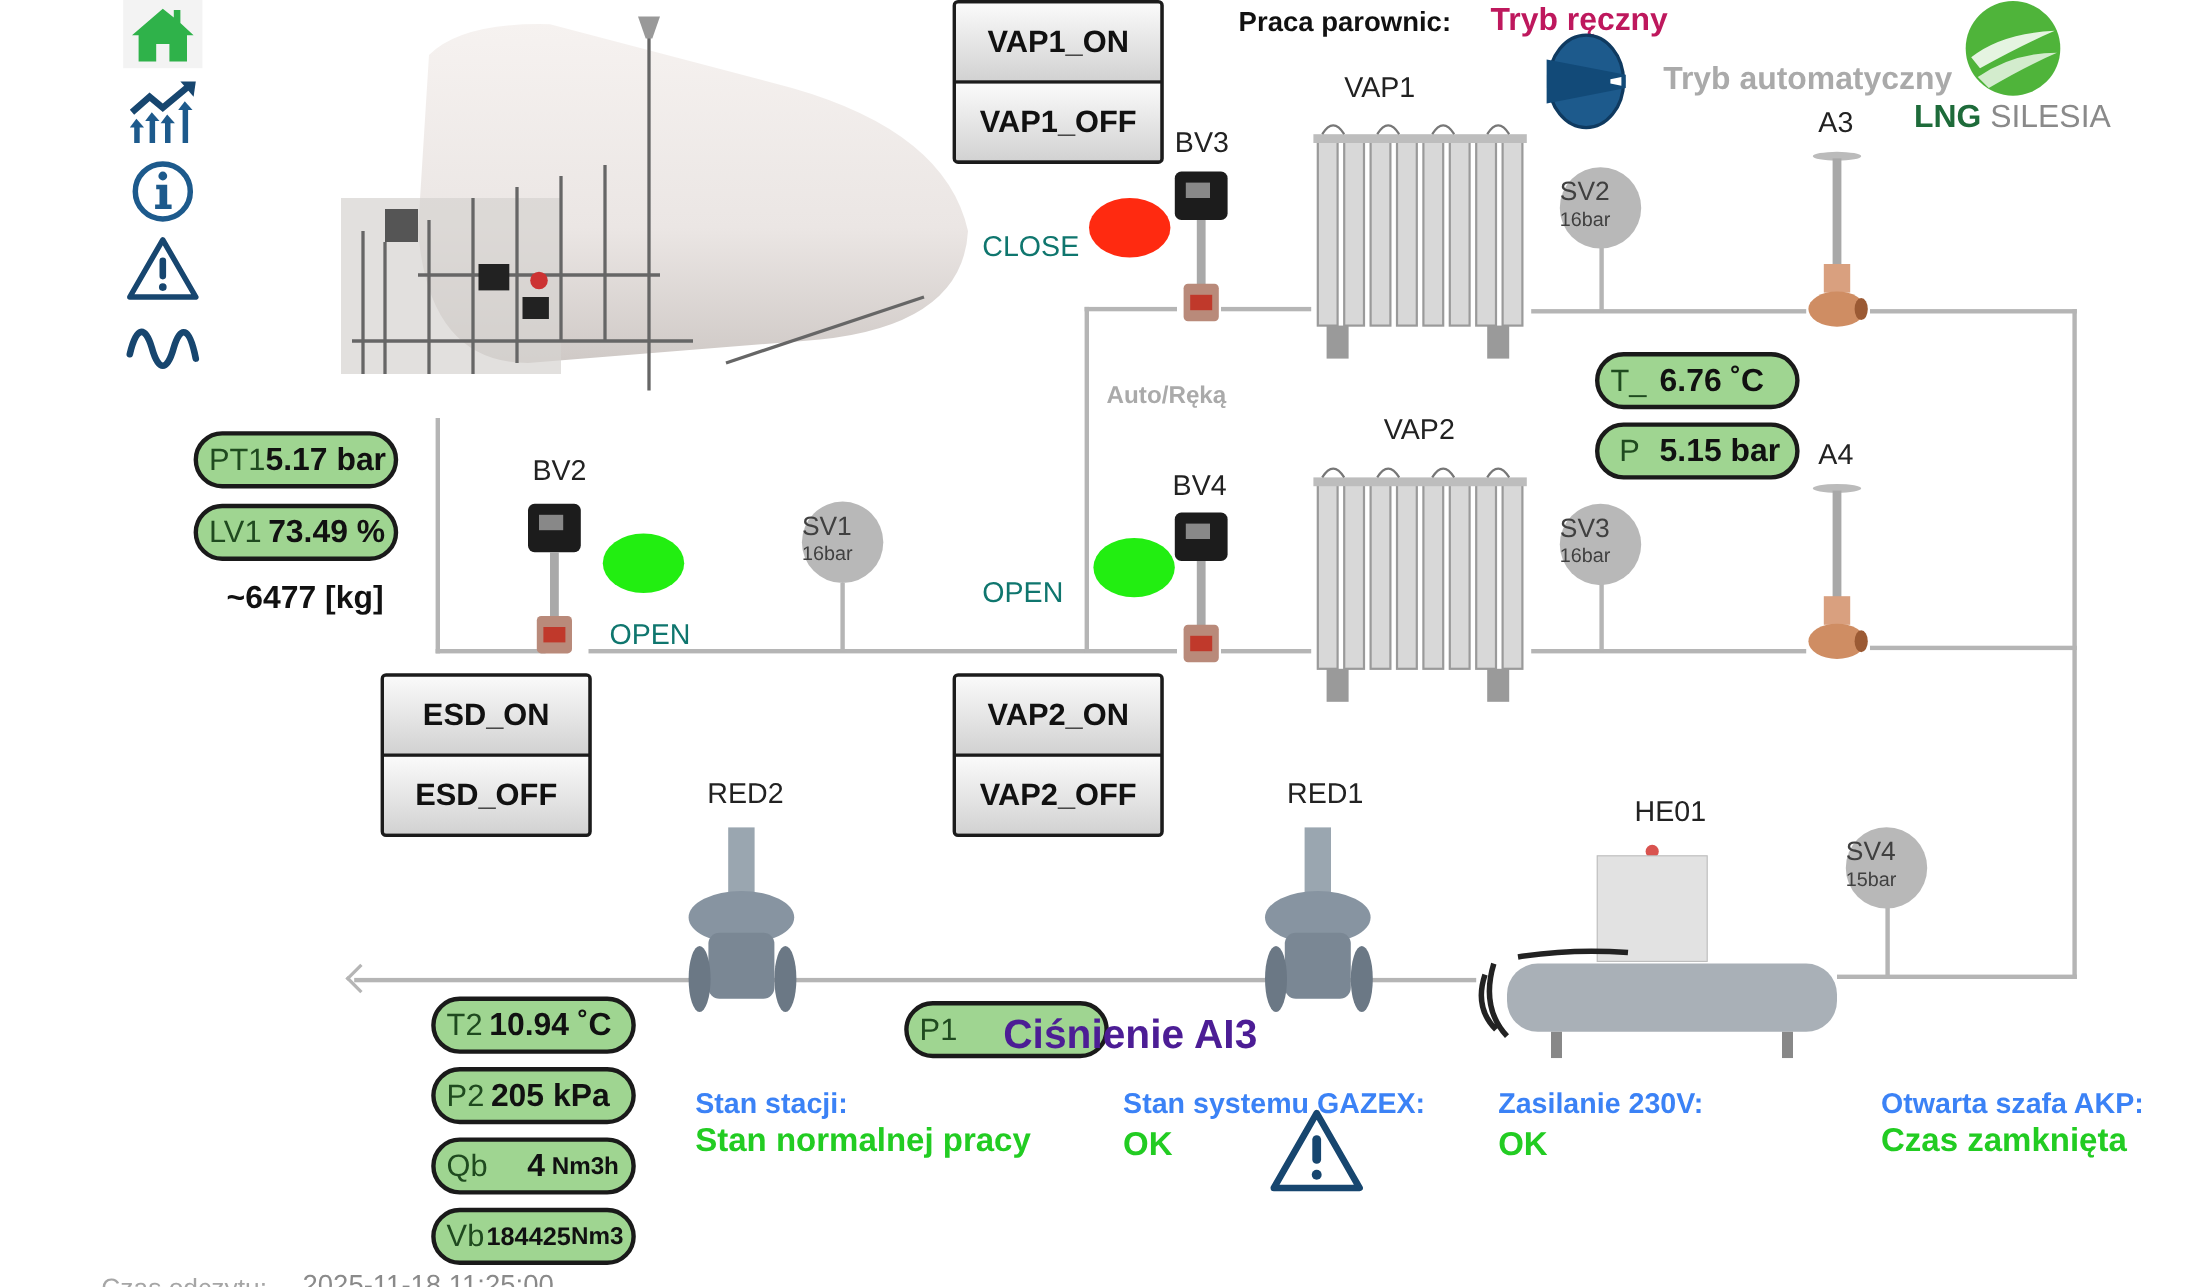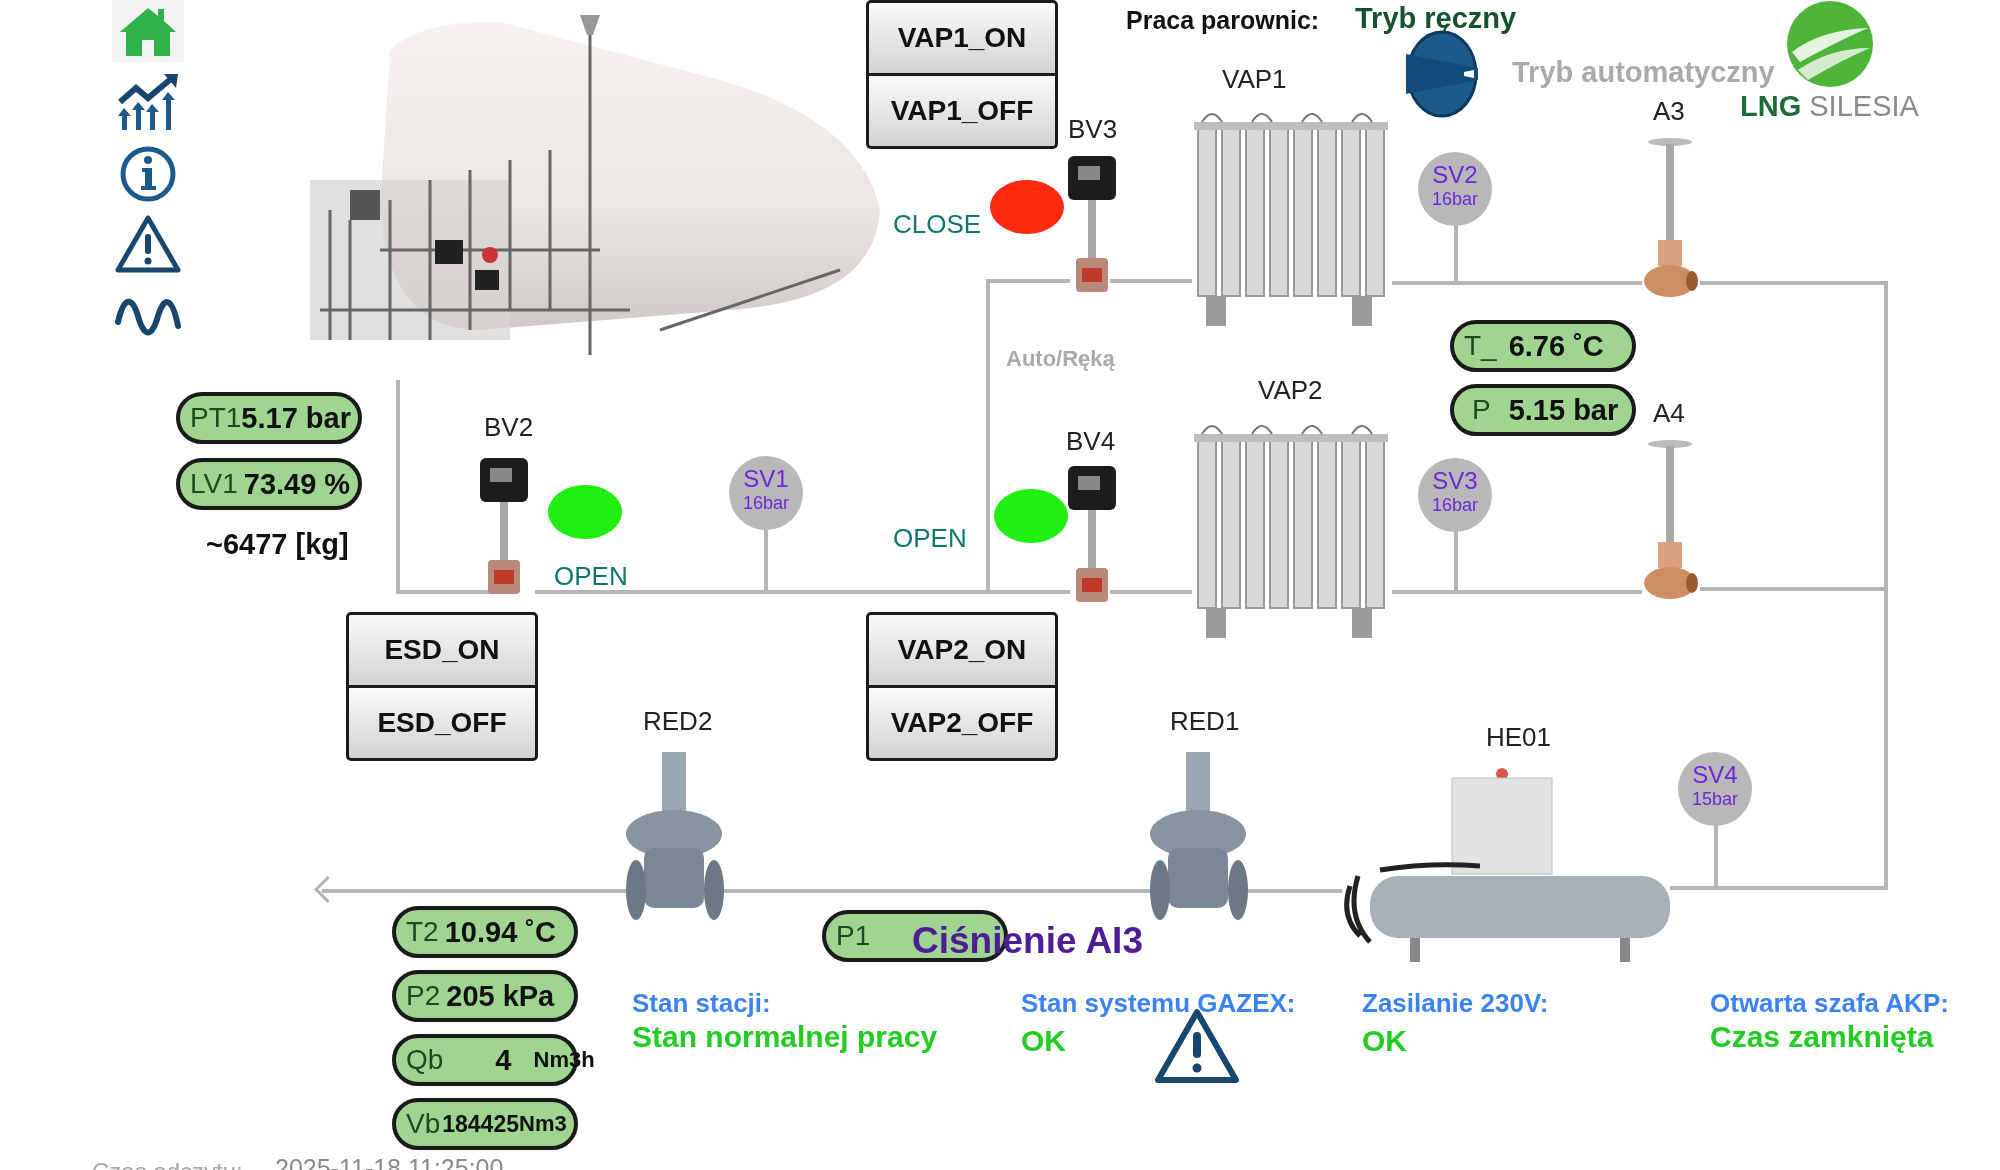--- a/index.html
+++ b/index.html
@@ -23,21 +23,21 @@
   .pill { position:absolute; height:52px; border:4px solid #1a1a1a; border-radius:30px; background:#9fd591;
           display:flex; align-items:center; padding:0 10px; box-sizing:border-box; white-space:nowrap; }
   .pill .tag { color:#1f4a1f; font-size:28px; margin-right:6px; }
   .pill .val { color:#111; font-size:29px; font-weight:bold; }
   .pill .unit { color:#111; font-size:29px; font-weight:bold; margin-left:8px; }
   .pill .unit.small { font-size:22px; margin-left:6px; }
   
   .eq-label { position:absolute; font-size:26px; color:#222; }
   .state-label { position:absolute; font-size:26px; color:#0f766e;margin-top:17px; }
   .sv { position:absolute; width:74px; height:74px; border-radius:50%; background:#b8b8b8;
-        text-align:center; color:#6d28d9; }
+        text-align:left; color:#404040; }
   .sv .n { font-size:24px; margin-top:10px; line-height:26px; }
   .sv .p { font-size:18px; line-height:22px; }
   .led { position:absolute; width:74px; height:54px; border-radius:50%; }
   .status-title { position:absolute; font-size:26px; font-weight:bold; color:#3b82f6; }
   .status-value { position:absolute; font-size:30px; font-weight:bold; color:#22cc22; }
 </style>
 </head>
 <body>
 
 <div class="side-icon home-bg" style="top:0px;height:62px;">
@@ -244,21 +244,21 @@
 <div class="sv" style="left:1418px;top:152px;">
   <div class="n">SV2</div>
   <div class="p">16bar</div>
 </div>
 <div class="sv" style="left:1418px;top:458px;">
   <div class="n">SV3</div>
   <div class="p">16bar</div>
 </div>
 
 <div class="abs" style="left:1126px;top:6px;font-size:25px;font-weight:bold;color:#111;">Praca parownic:</div>
-<div class="abs" style="left:1355px;top:2px;font-size:29px;font-weight:bold;color:#14532d;">Tryb ręczny</div>
+<div class="abs" style="left:1355px;top:2px;font-size:29px;font-weight:bold;color:#be185d;">Tryb ręczny</div>
 <div class="abs" style="left:1512px;top:56px;font-size:29px;font-weight:bold;color:#aaaaaa;">Tryb automatyczny</div>
 <svg class="abs" style="left:1402px;top:28px;" width="80" height="92" viewBox="0 0 80 92">
   <ellipse cx="40" cy="46" rx="34" ry="42" fill="#1d5a8c" stroke="#0f3a60" stroke-width="3"></ellipse>
   <polygon points="4,26 76,40 76,52 4,66" fill="#124a78"></polygon>
   <polygon points="62,44 72,42 72,50 62,48" fill="#ffffff"></polygon>
 </svg>
 
 <svg class="abs" style="left:1780px;top:0px;" width="100" height="90" viewBox="0 0 100 90">
   <circle cx="50" cy="44" r="43" fill="#4fb43a"></circle>
   <path d="M12 52 Q40 30 88 28 Q60 40 20 62 Z" fill="#ffffff" opacity="0.85"></path>
@@ -335,21 +335,21 @@
 <div class="pill" style="left:392px;top:906px;width:186px;">
   <span class="tag">T2</span>
   <span class="val">10.94</span>
   <span class="unit">˚C</span>
 </div>
 <div class="pill" style="left:392px;top:970px;width:186px;">
   <span class="tag">P2</span>
   <span class="val">205</span>
   <span class="unit">kPa</span>
 </div>
-<div class="pill" style="left:392px;top:1034px;width:186px;gap:16px;">
+<div class="pill" style="left:392px;top:1034px;width:186px;">
   <span class="tag">Qb</span>
   <span class="val" style="margin-left:30px;">4</span>
   <span class="unit small">Nm3h</span>
 </div>
 <div class="pill" style="left:392px;top:1098px;width:186px;">
   <span class="tag" style="margin-right:2px;">Vb</span>
   <span class="val" style="font-size:23px;">184425</span>
   <span class="unit small" style="margin-left:0;">Nm3</span>
 </div>
 

